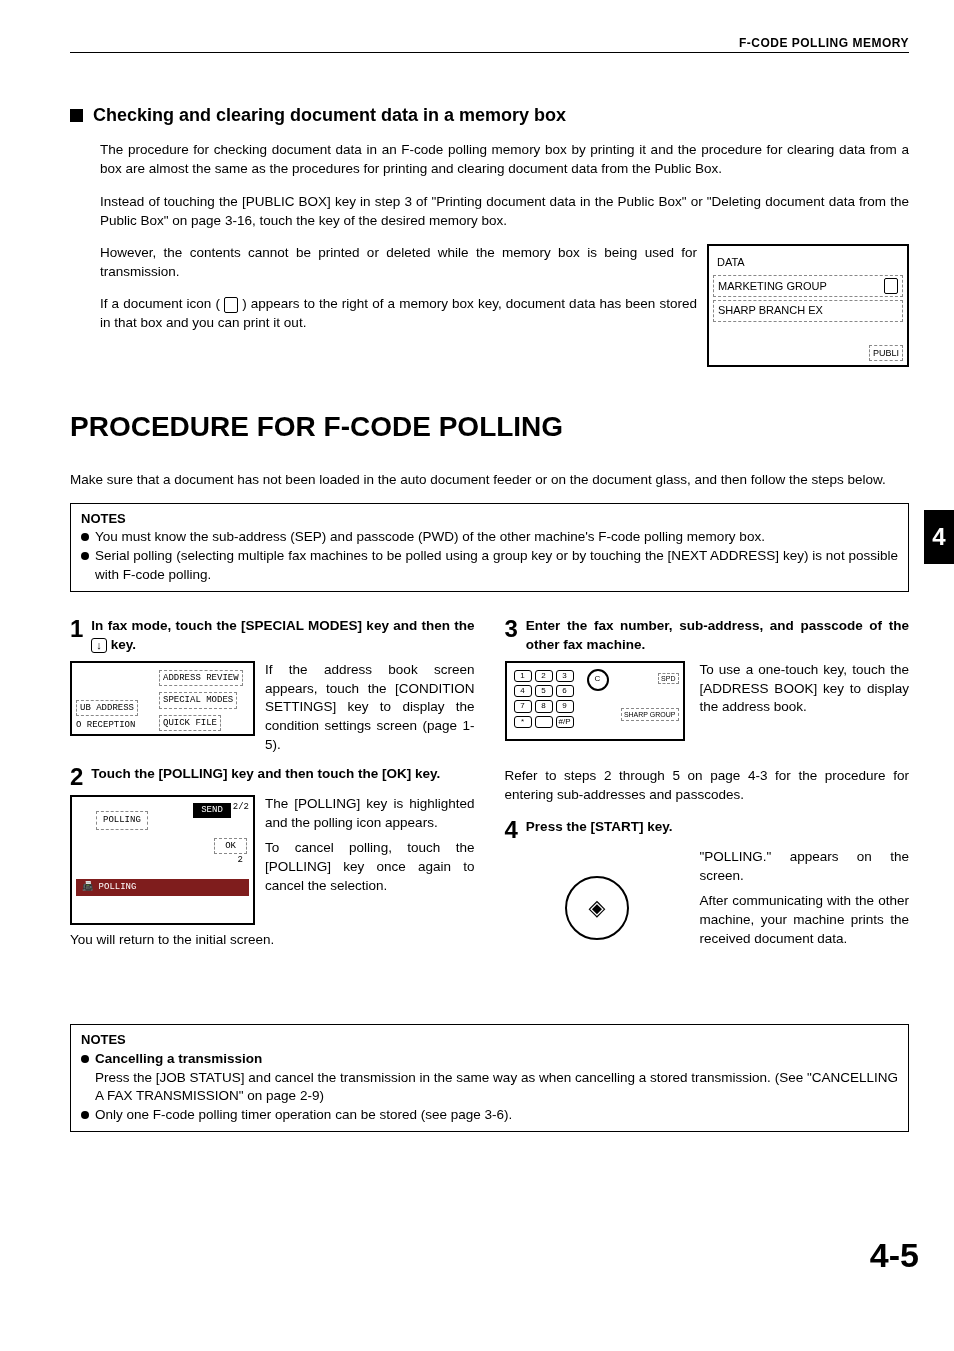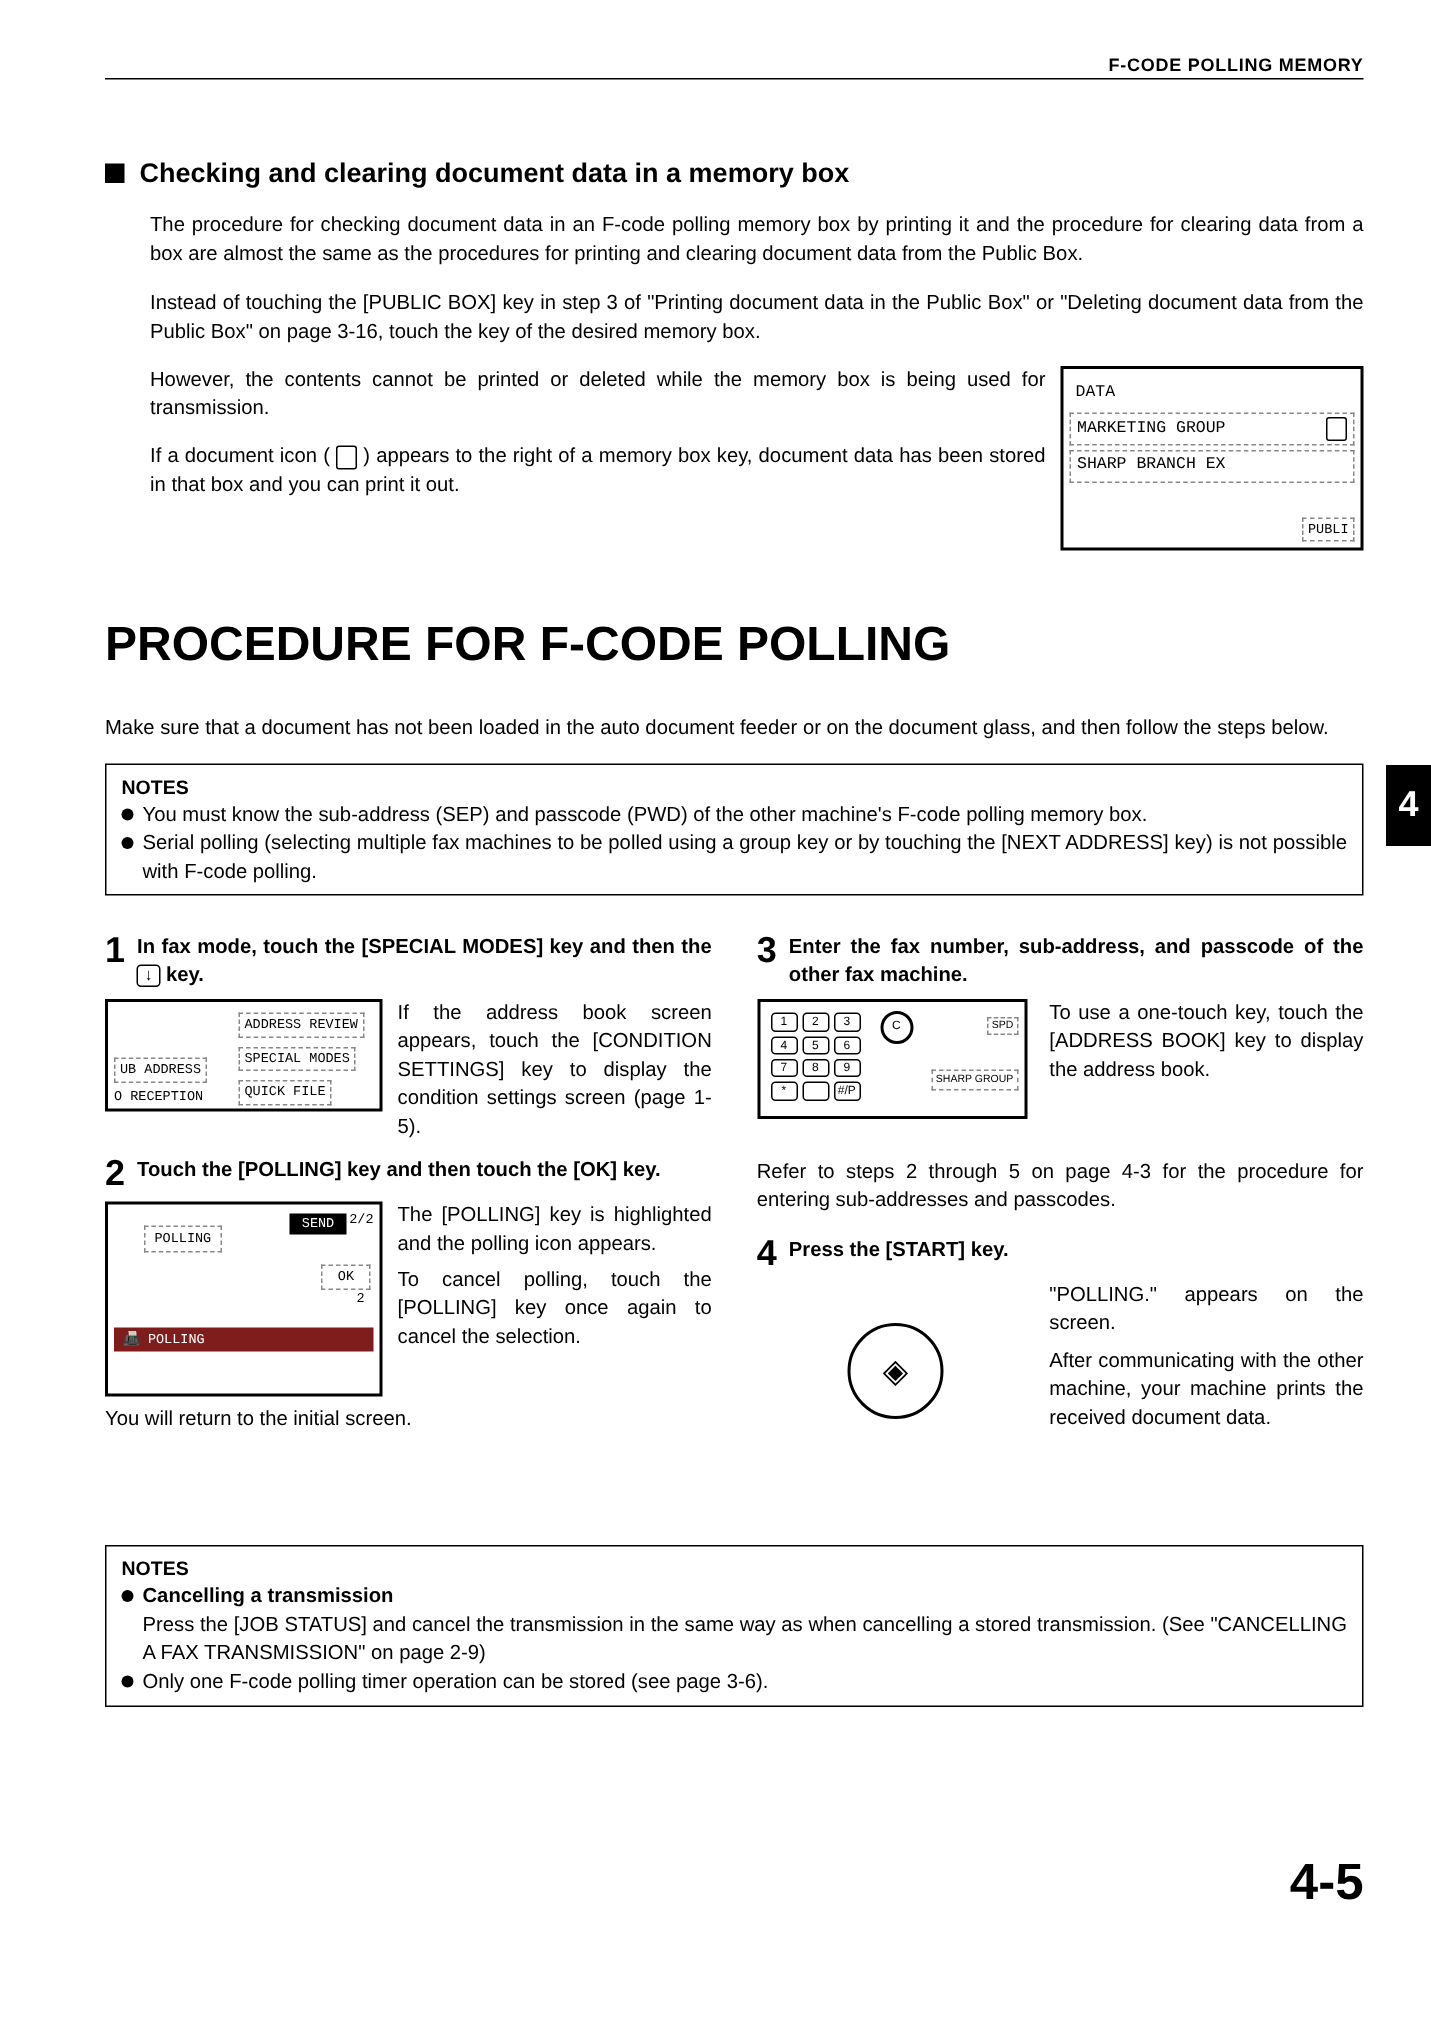--- a/index.html
+++ b/index.html
@@ -37,42 +37,42 @@
   }
   .sq { width:13px; height:13px; background:#000; display:inline-block; }
   .indent { margin-left: 30px; }
   .intro-block { text-align: justify; }
   .float-panel {
     float: right;
     width: 190px;
     margin: 0 0 5px 10px;
     border: 2px solid #000;
     padding: 4px;
-    font-family: Liberation Mono, monospace;
+    font-family: Liberation Sans, sans-serif;
     font-size: 11px;
   }
   .float-panel .row {
     border: 1px dashed #888;
     padding: 2px 4px;
     margin: 3px 0;
     display: flex;
     justify-content: space-between;
     align-items: center;
   }
   .float-panel .row.plain { border:none; }
   .float-panel .tag {
     float: right;
     border: 1px dashed #888;
     padding: 1px 3px;
     font-size: 9px;
     margin-top: 20px;
   }
   .clear { clear:both; }
   .big-title {
-    font-size: 32px;
+    font-size: 28px;
     font-weight: bold;
     margin: 35px 0 24px 0;
   }
   .notes-box {
     border: 1px solid #000;
     padding: 6px 10px;
     margin: 10px 0 15px 0;
     text-align: justify;
   }
   .notes-box .nt { font-weight: bold; font-size: 13px; }
@@ -207,21 +207,21 @@
     flex:none;
   }
   .start-btn .circ {
     width:60px; height:60px;
     border:2px solid #000; border-radius:50%;
     display:flex; align-items:center; justify-content:center;
     font-size:22px;
   }
   .pagenum {
     position:absolute;
-    right:45px;
+    right:35px;
     bottom:20px;
     font-size:34px;
     font-weight:bold;
   }
   .subnote { font-size:13.5px; text-align:justify; margin-top:4px; }
 </style>
 </head>
 <body>
 
 <div class="page">

